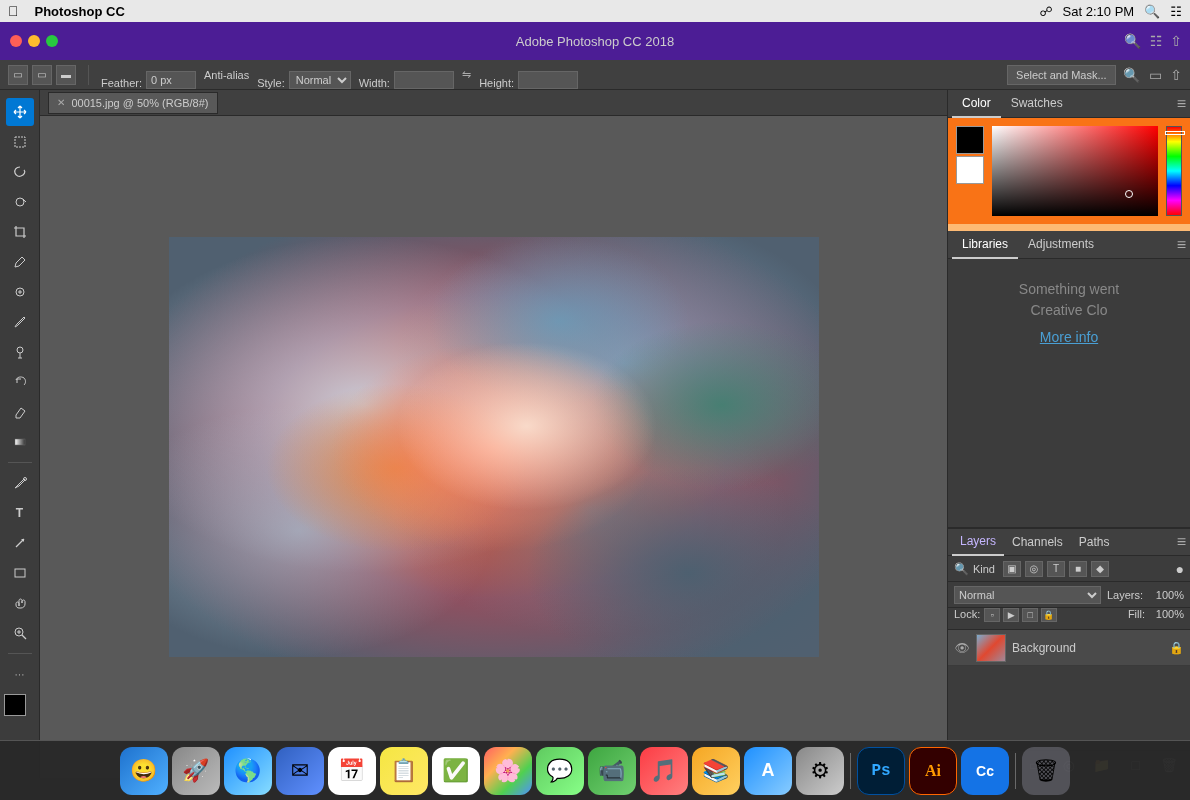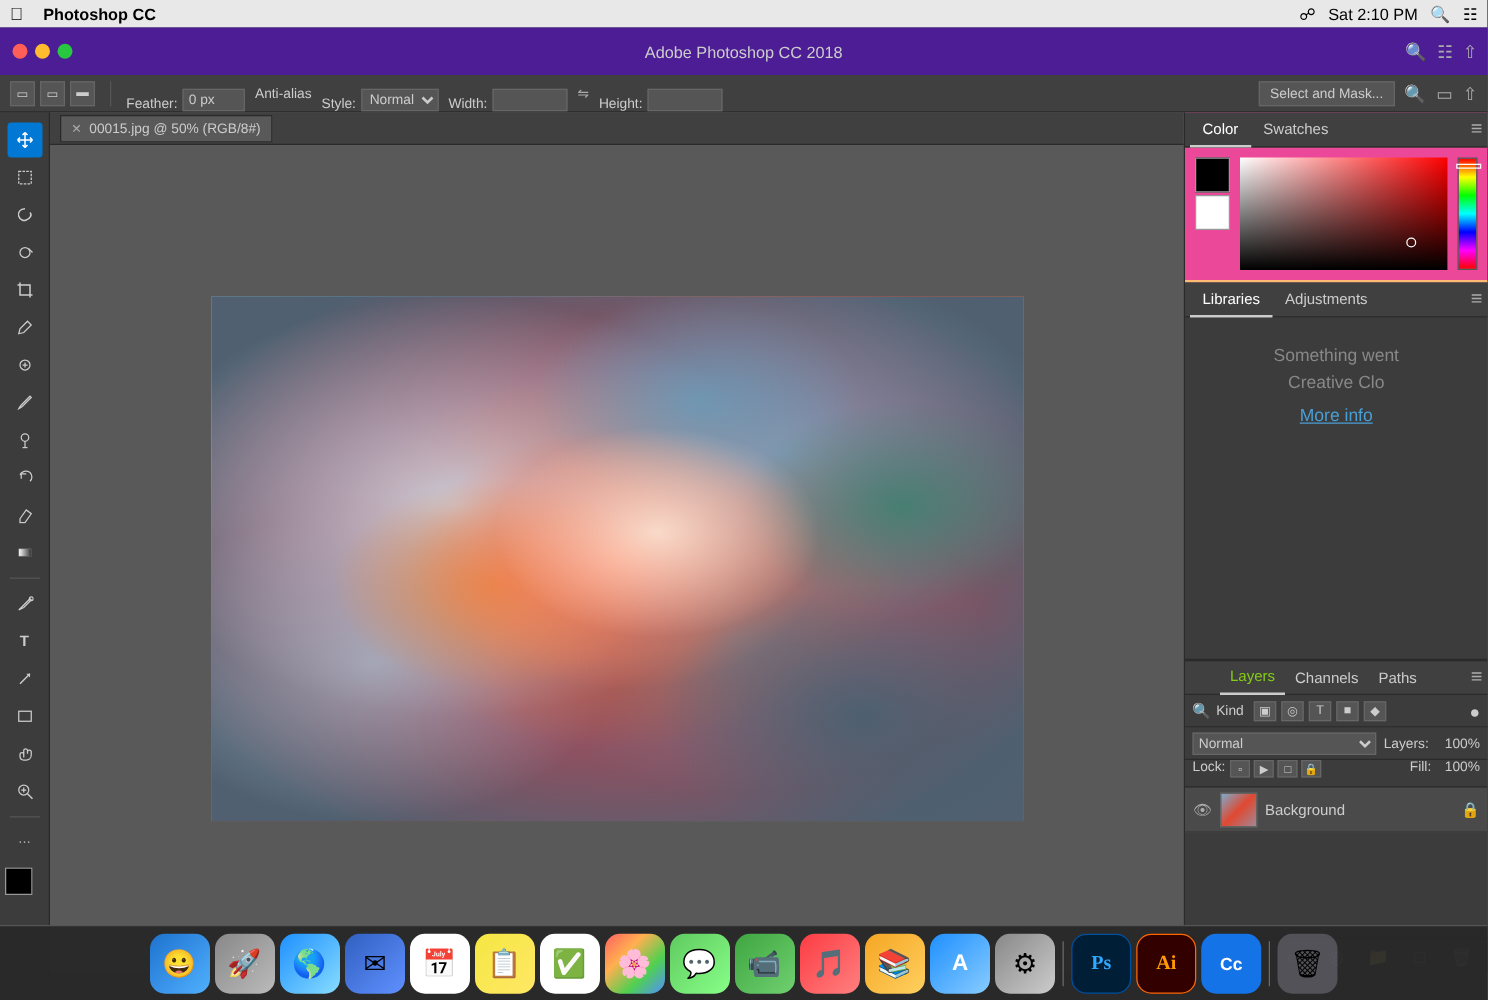--- a/index.html
+++ b/index.html
@@ -153,22 +153,22 @@
     .right-panels {
       width: 243px;
       background: #3c3c3c;
       border-left: 1px solid #2a2a2a;
       display: flex;
       flex-direction: column;
     }
 
     
     .color-panel {
-      background: #ec4899;
-      border-bottom: 2px solid #fdba74;
+      background: #f97316;
+      border-bottom: 7px solid #fdba74;
     }
     .panel-tabs {
       display: flex;
       align-items: center;
       height: 28px;
       background: #404040;
       border-bottom: 1px solid #2a2a2a;
       padding: 0 4px;
     }
     .panel-tab {
@@ -282,21 +282,21 @@
     }
     .layers-tab {
       padding: 0 8px;
       height: 28px;
       display: flex;
       align-items: center;
       font-size: 12px;
       color: #ccc;
       cursor: pointer;
     }
-    .layers-tab.active { color: #84cc16; border-bottom: 2px solid #ccc; margin-left: 24px; }
+    .layers-tab.active { color: #c4b5fd; border-bottom: 2px solid #ccc; }
     .layers-menu { margin-left: auto; color: #aaa; font-size: 16px; cursor: pointer; }
 
     .layers-filter {
       height: 26px;
       background: #3c3c3c;
       display: flex;
       align-items: center;
       padding: 0 6px;
       gap: 4px;
       border-bottom: 1px solid #2a2a2a;
@@ -797,21 +797,21 @@
     <span style="font-size:22px;">📚</span>
   </div>
   <div class="dock-item" style="background:linear-gradient(135deg,#1e90ff,#88ccff);border-radius:12px;">
     <span style="font-size:18px;font-weight:bold;color:#fff;">A</span>
   </div>
   <div class="dock-item" style="background:linear-gradient(135deg,#888,#ccc);border-radius:12px;">
     <span style="font-size:22px;">⚙</span>
   </div>
   <div class="dock-divider"></div>
   <div class="dock-item" style="background:#001e36;border-radius:12px;border:1px solid #0050a0;">
-    <span style="font-size:16px;font-weight:bold;color:#31a8ff;font-family:Liberation Serif, serif;">Ps</span>
+    <span style="font-size:16px;font-weight:bold;color:#31a8ff;font-family:Liberation Mono, monospace;">Ps</span>
   </div>
   <div class="dock-item" style="background:#330000;border-radius:12px;border:1px solid #ff6600;">
     <span style="font-size:16px;font-weight:bold;color:#ff9a00;font-family:Georgia,serif;">Ai</span>
   </div>
   <div class="dock-item" style="background:#1473e6;border-radius:12px;">
     <span style="font-size:14px;font-weight:bold;color:#fff;">Cc</span>
   </div>
   <div class="dock-divider"></div>
   <div class="dock-item" style="background:rgba(180,180,200,0.3);border-radius:12px;">
     <span style="font-size:22px;">🗑</span>

